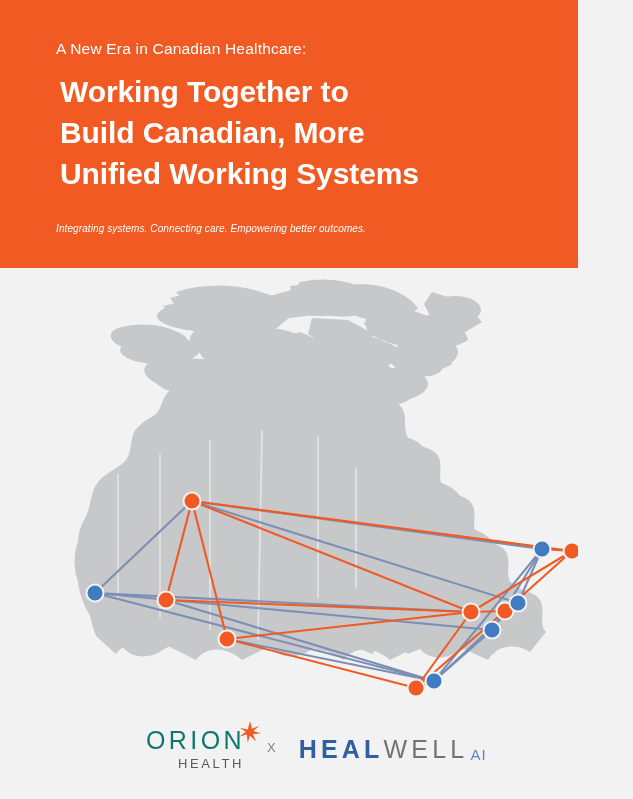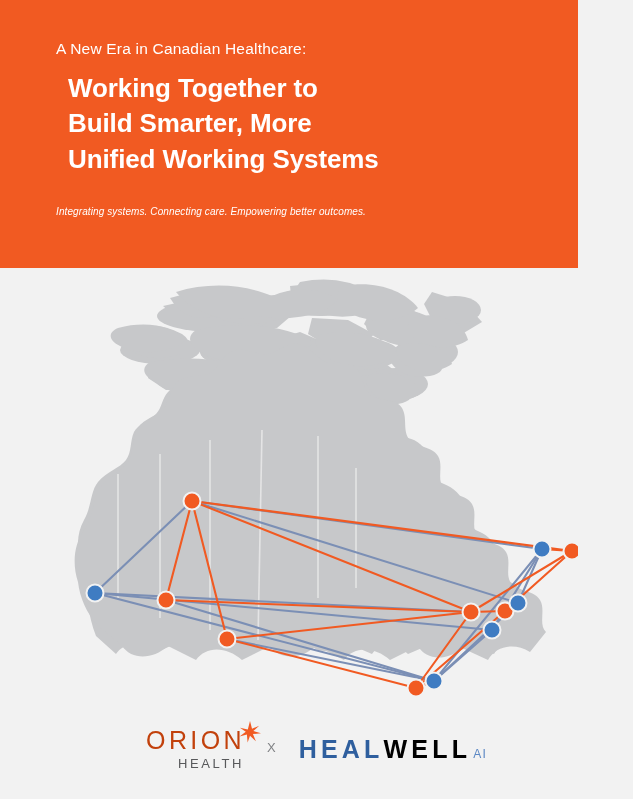--- a/index.html
+++ b/index.html
@@ -34,24 +34,24 @@
   .eyebrow {
     color: #ffffff;
     font-size: 15.5px;
     font-weight: 400;
     letter-spacing: 0.2px;
     margin: 0 0 12px 0;
     line-height: 1.2;
   }
   .headline {
     color: #ffffff;
-    font-size: 26px;
+    font-size: 30px;
     font-weight: 700;
     line-height: 1.38;
-    margin: 12px;
+    margin: 4px;
     letter-spacing: -0.1px;
   }
   .headline span {
     display: block;
   }
   .subhead {
     color: #ffffff;
     font-size: 10px;
     font-style: italic;
     font-weight: 400;
@@ -83,21 +83,21 @@
     justify-content: center;
     gap: 22px;
   }
   .orion-logo {
     display: flex;
     flex-direction: column;
     align-items: flex-start;
     position: relative;
   }
   .orion-word {
-    color: #c2410c;
+    color: #0f766e;
     font-size: 25px;
     font-weight: 400;
     letter-spacing: 3.4px;
     line-height: 1;
   }
   .orion-sub {
     color: #58595b;
     font-size: 13px;
     font-weight: 400;
     letter-spacing: 2.6px;
@@ -124,45 +124,45 @@
     align-items: center;
   }
   .heal {
     color: #2f5f9e;
     font-size: 25px;
     font-weight: 700;
     letter-spacing: 4.2px;
     line-height: 1;
   }
   .well {
-    color: #000000;
+    color: #737373;
     font-size: 25px;
-    font-weight: 700;
+    font-weight: 400;
     letter-spacing: 4.2px;
     line-height: 1;
   }
   .ai {
     color: #5b87c4;
-    font-size: 12px;
+    font-size: 15px;
     font-weight: 400;
     letter-spacing: 1.2px;
     margin-left: 2px;
     margin-top: 9px;
   }
 </style>
 </head>
 <body>
 
 <div class="page">
 
   <div class="hero">
     <div class="eyebrow">A New Era in Canadian Healthcare:</div>
     <div class="headline">
       <span>Working Together to</span>
-      <span>Build Smarter, More</span>
+      <span>Build Canadian, More</span>
       <span>Unified Working Systems</span>
     </div>
     <div class="subhead">Integrating systems. Connecting care. Empowering better outcomes.</div>
   </div>
 
   <div class="map-area">
     <svg class="map-svg" viewBox="0 0 633 440">
 
       <g>
         <path fill="#c7c8ca" d="

